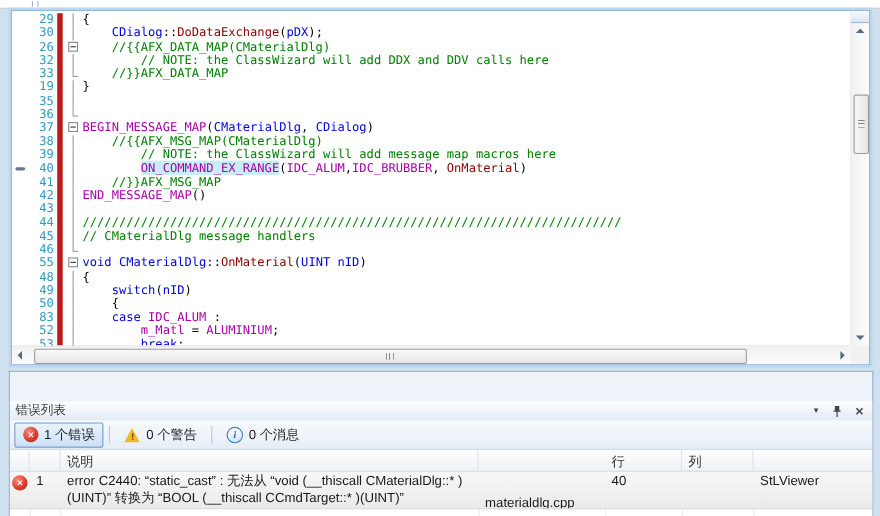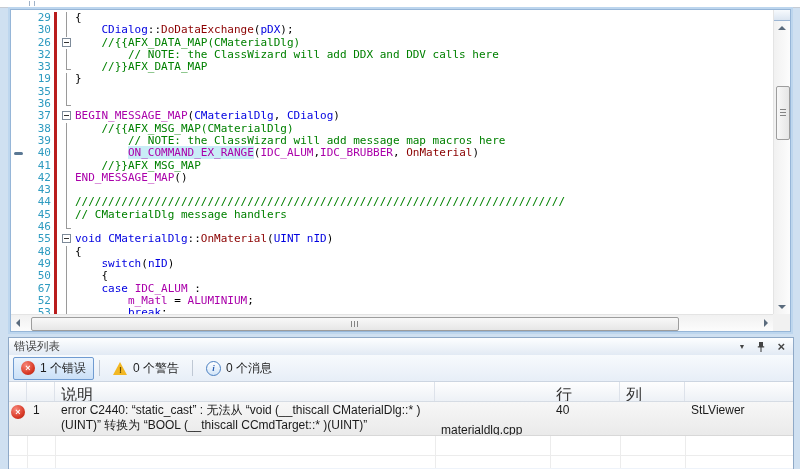--- a/index.html
+++ b/index.html
@@ -8,21 +8,21 @@
   
   .topstrip{position:absolute;left:0;top:0;width:800px;height:7px;background:#fff;border-bottom:1px solid #c6ccd4;}
   .grip{position:absolute;left:29px;top:1px;width:4px;height:5px;border-left:1px solid #9fb2c8;border-right:1px solid #9fb2c8;}
   
   .editor{position:absolute;left:10px;top:9px;width:779px;height:321px;background:#fff;
           border:1px solid #96b6d8;box-shadow:0 0 0 2px #bdd6ee;}
   .ind{position:absolute;left:0;top:2px;width:16px;bottom:17px;background:#fff;}
   .il{position:relative;height:12.3px;}
   .imark{position:absolute;left:3px;top:5px;width:9px;height:3px;background:#5a7894;border-radius:2px;}
   .nums{position:absolute;left:16px;top:2px;width:30px;bottom:17px;text-align:right;
-        font:11px/12.3px "DejaVu Sans Mono",monospace;color:var(--num);border-right:3px solid #b91c1c;padding-right:3px;box-sizing:border-box;}
+        font:11px/12.3px "DejaVu Sans Mono",monospace;color:var(--num);border-right:5px solid #b91c1c;padding-right:3px;box-sizing:border-box;}
   .ln{height:12.3px;}
   .foldcol{position:absolute;left:49px;top:2px;width:14px;bottom:17px;}
   .fl{position:relative;height:12.3px;}
   .fline{position:absolute;left:6px;top:0;height:100%;width:1px;background:#9a9a9a;}
   .fline.half{height:60%;}
   .ftick{position:absolute;left:6px;top:60%;width:5px;height:1px;background:#9a9a9a;}
   .fbox{position:absolute;left:2px;top:1px;width:9px;height:9px;background:#fff;border:1px solid #7d8a99;box-sizing:border-box;}
   .fbox::after{content:"";position:absolute;left:1px;right:1px;top:3px;height:1px;background:#333;}
   .code{position:absolute;left:64px;top:2px;right:17px;bottom:17px;overflow:hidden;
         font:11px/12.3px "DejaVu Sans Mono",monospace;white-space:pre;color:#000;}
@@ -47,42 +47,42 @@
   .hsb .arr.left{position:absolute;left:0;top:0;width:14px;height:16px;}
   .hsb .arr.right{position:absolute;right:0;top:0;width:14px;height:16px;}
   .thumb.h{left:20px;top:2px;width:646px;height:12px;background:linear-gradient(#f8f8f8,#e6e6e6);}
   .thumb.h i{left:50%;top:3px;bottom:3px;height:auto;width:7px;margin:0 0 0 -4px;
              background:repeating-linear-gradient(90deg,#848484 0 1px,transparent 1px 3px);}
   .sbcorner{position:absolute;right:0;bottom:0;width:17px;height:17px;background:#f1f1f1;}
   
   .errpanel{position:absolute;left:8px;top:337px;width:786px;height:132px;background:#eef3fa;
             border:1px solid #8fa9c7;border-bottom:none;box-sizing:border-box;}
   .etitle{position:relative;height:17px;background:linear-gradient(#fdfeff,#e2eaf4);
-          font-size:11.5px;line-height:17px;color:#3f3f3f;padding-left:5px;}
+          font-size:11.5px;line-height:17px;color:#3f3f3f;padding-left:5px;margin-top:27px;}
   .eticons{position:absolute;right:8px;top:0;height:17px;display:flex;align-items:center;gap:11px;color:#444;}
   .icn-chev{font-size:7px;}
   .icn-close{font-weight:bold;font-size:13px;line-height:13px;}
   .etools{height:26px;display:flex;align-items:center;padding-left:4px;
           background:linear-gradient(#f7fafd,#e7eef7);border-bottom:1px solid #ccd5e1;}
   .tbtn{display:flex;align-items:center;gap:5px;font-size:12px;color:#1e1e1e;padding:2px 7px;
         border:1px solid transparent;background:transparent;font-family:inherit;}
   .tbtn.sel{border-color:#6f9bd1;background:linear-gradient(#eaf4fe,#cbe0f7);border-radius:2px;}
   .tsep{width:1px;height:16px;background:#bfc8d4;margin:0 5px;}
   .ic-err{display:inline-block;width:14px;height:14px;border-radius:50%;text-align:center;
           background:radial-gradient(circle at 35% 30%,#f8877a,#d93b28 60%,#a81d0d);
           color:#fff;font-weight:bold;font-size:9px;line-height:14px;}
   .ic-warn{position:relative;display:inline-block;width:15px;height:13px;}
   .ic-warn b{position:absolute;left:0;top:0;width:0;height:0;border-left:7.5px solid transparent;
              border-right:7.5px solid transparent;border-bottom:13px solid #f2b723;}
   .ic-warn span{position:absolute;left:0;right:0;top:3px;text-align:center;font-weight:bold;font-size:9px;color:#6b4e00;font-style:normal;}
   .ic-info{display:inline-block;width:13px;height:13px;border-radius:50%;border:1px solid #4a7fc1;
            background:linear-gradient(#ffffff,#d2e5f8);color:#2a5db0;text-align:center;
            font:italic bold 9px/13px "Liberation Serif",serif;box-sizing:content-box;}
   .ehead{display:flex;height:20px;background:linear-gradient(#fefefe,#edf1f6);border-bottom:1px solid #d6dce4;
-         font-size:16px;color:#333;box-sizing:border-box;}
+         font-size:12px;color:#333;box-sizing:border-box;}
   .hc{border-right:1px solid #dde2ea;padding:3px 0 0 6px;box-sizing:border-box;overflow:hidden;}
   .c0{width:18px;padding-left:0;}.c1{width:28px;}.c2{width:380px;}.c3{width:115px;margin-top:20px;}.c4{width:70px;}.c5{width:65px;}.c6{flex:1;}
   .ebody{position:relative;background:#fff;height:66px;overflow:hidden;}
   .vline{position:absolute;top:0;bottom:0;width:1px;background:#ececec;}
   .rowline{position:absolute;left:0;right:0;top:53px;height:1px;background:#ececec;}
   .erow{position:absolute;left:0;top:0;right:0;height:33px;display:flex;font-size:12px;color:#1a1a1a;
         background:linear-gradient(#f7f7f7,#eaeaea);border-bottom:1px solid #d8d8d8;}
   .rc{padding:1px 0 0 6px;box-sizing:border-box;overflow:hidden;}
   .rc.c0{padding:2px 0 0 2px;}
   .desc{line-height:15px;}
@@ -142,21 +142,21 @@
         <div class="ln">41</div>
         <div class="ln">42</div>
         <div class="ln">43</div>
         <div class="ln">44</div>
         <div class="ln">45</div>
         <div class="ln">46</div>
         <div class="ln">55</div>
         <div class="ln">48</div>
         <div class="ln">49</div>
         <div class="ln">50</div>
-        <div class="ln">67</div>
+        <div class="ln">83</div>
         <div class="ln">52</div>
         <div class="ln">53</div>
       </div>
     <div class="foldcol">
         <div class="fl">
           <span class="fline"></span>
         </div>
         <div class="fl">
           <span class="fline"></span>
         </div>

